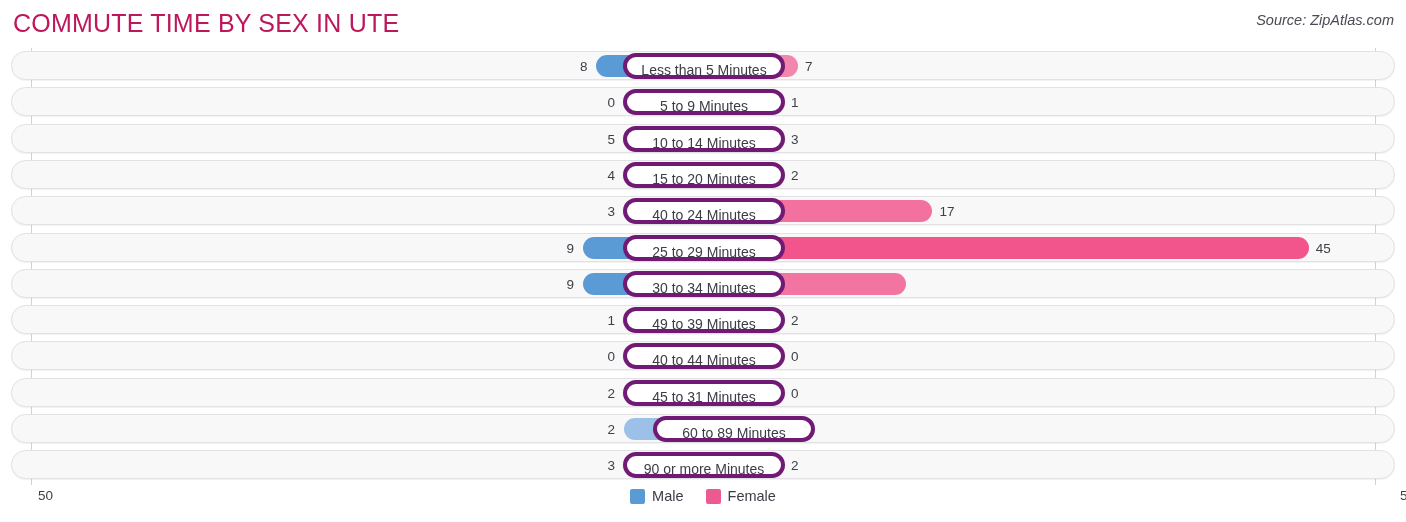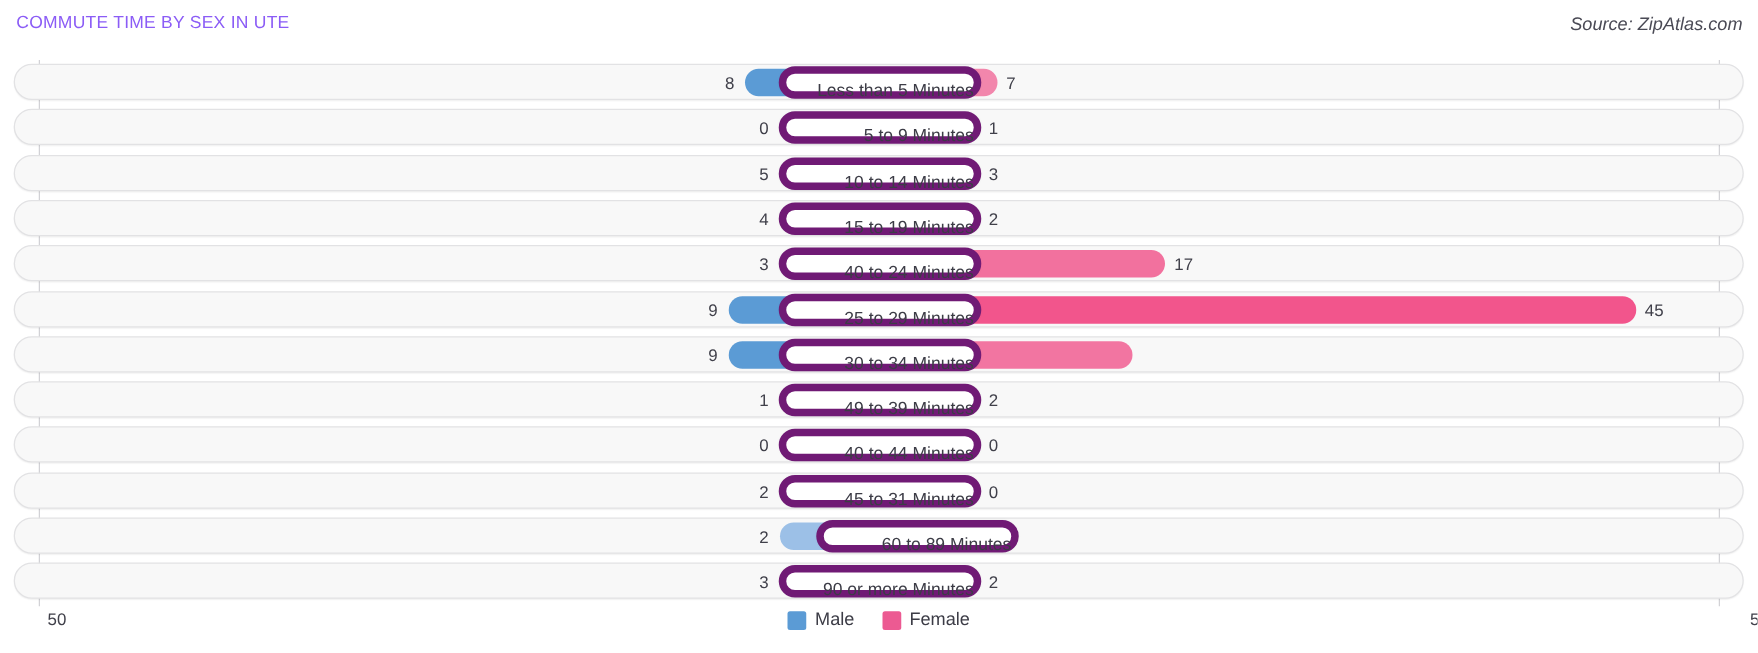--- a/index.html
+++ b/index.html
@@ -20,23 +20,23 @@
   .header {
     position: absolute;
     left: 0; top: 0;
     width: 1406px;
     height: 44px;
   }
   .chart-title {
     position: absolute;
     left: 13px;
     top: 9px;
-    font-size: 14px;
+    font-size: 25px;
     letter-spacing: .2px;
-    color: #8b5cf6;
+    color: #be185d;
     font-weight: 400;
     white-space: nowrap;
   }
   .source {
     position: absolute;
     right: 12px;
     top: 12px;
     font-size: 14.5px;
     font-style: italic;
     color: #4a4a55;
@@ -95,25 +95,25 @@
   .val.left  { text-align: right; }
   .val.right { text-align: left; }
 
   .cat-pill {
     position: absolute;
     top: 1px;
     height: 26px;
     line-height: 26px;
     box-sizing: border-box;
     background: #ffffff;
-    border: 6px solid #701a75;
+    border: 4px solid #701a75;
     border-radius: 13px;
     font-size: 14px;
     color: #3c3c46;
-    text-align: right;
+    text-align: center;
     white-space: nowrap;
     box-shadow: 0 0 2px rgba(0,0,0,0.05);
   }
 
   
   .footer {
     position: absolute;
     left: 0;
     top: 486px;
     width: 1406px;
@@ -183,21 +183,21 @@
       <div class="bar female" style="left: 692px; width: 80px; background: rgb(242, 143, 178);"></div>
       <div class="val left" style="right: 779px;">5</div>
       <div class="val right" style="left: 779px;">3</div>
       <div class="cat-pill" style="left: 611px; width: 162px;">10 to 14 Minutes</div>
     </div>
     <div class="row" style="top: 111.9px;">
       <div class="bar male" style="left: 612px; width: 80px; background: rgb(138, 182, 226);"></div>
       <div class="bar female" style="left: 692px; width: 80px; background: rgb(242, 145, 179);"></div>
       <div class="val left" style="right: 779px;">4</div>
       <div class="val right" style="left: 779px;">2</div>
-      <div class="cat-pill" style="left: 611px; width: 162px;">15 to 19 Minutes</div>
+      <div class="cat-pill" style="left: 611px; width: 162px;">15 to 20 Minutes</div>
     </div>
     <div class="row" style="top: 148.2px;">
       <div class="bar male" style="left: 612px; width: 80px; background: rgb(147, 187, 228);"></div>
       <div class="bar female" style="left: 692px; width: 228.48px; background: rgb(242, 113, 158);"></div>
       <div class="val left" style="right: 779px;">3</div>
       <div class="val right" style="left: 927.48px;">17</div>
       <div class="cat-pill" style="left: 611px; width: 162px;">40 to 24 Minutes</div>
     </div>
     <div class="row" style="top: 184.5px;">
       <div class="bar male" style="left: 571.04px; width: 120.96px; background: rgb(91, 155, 213);"></div>

